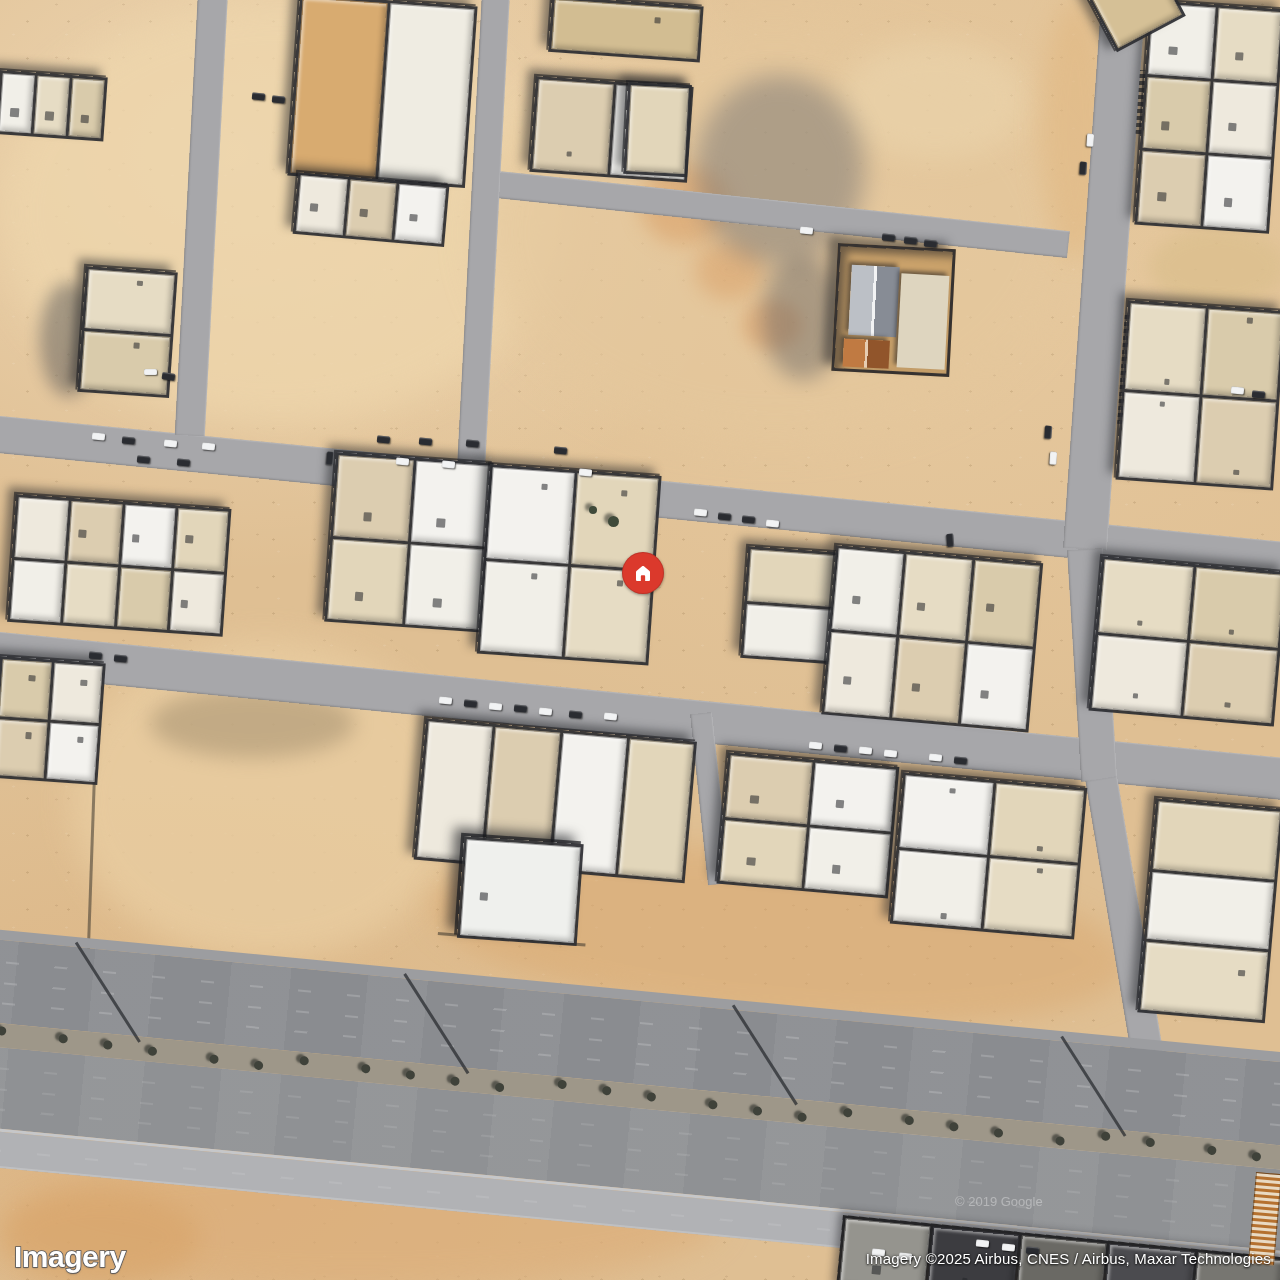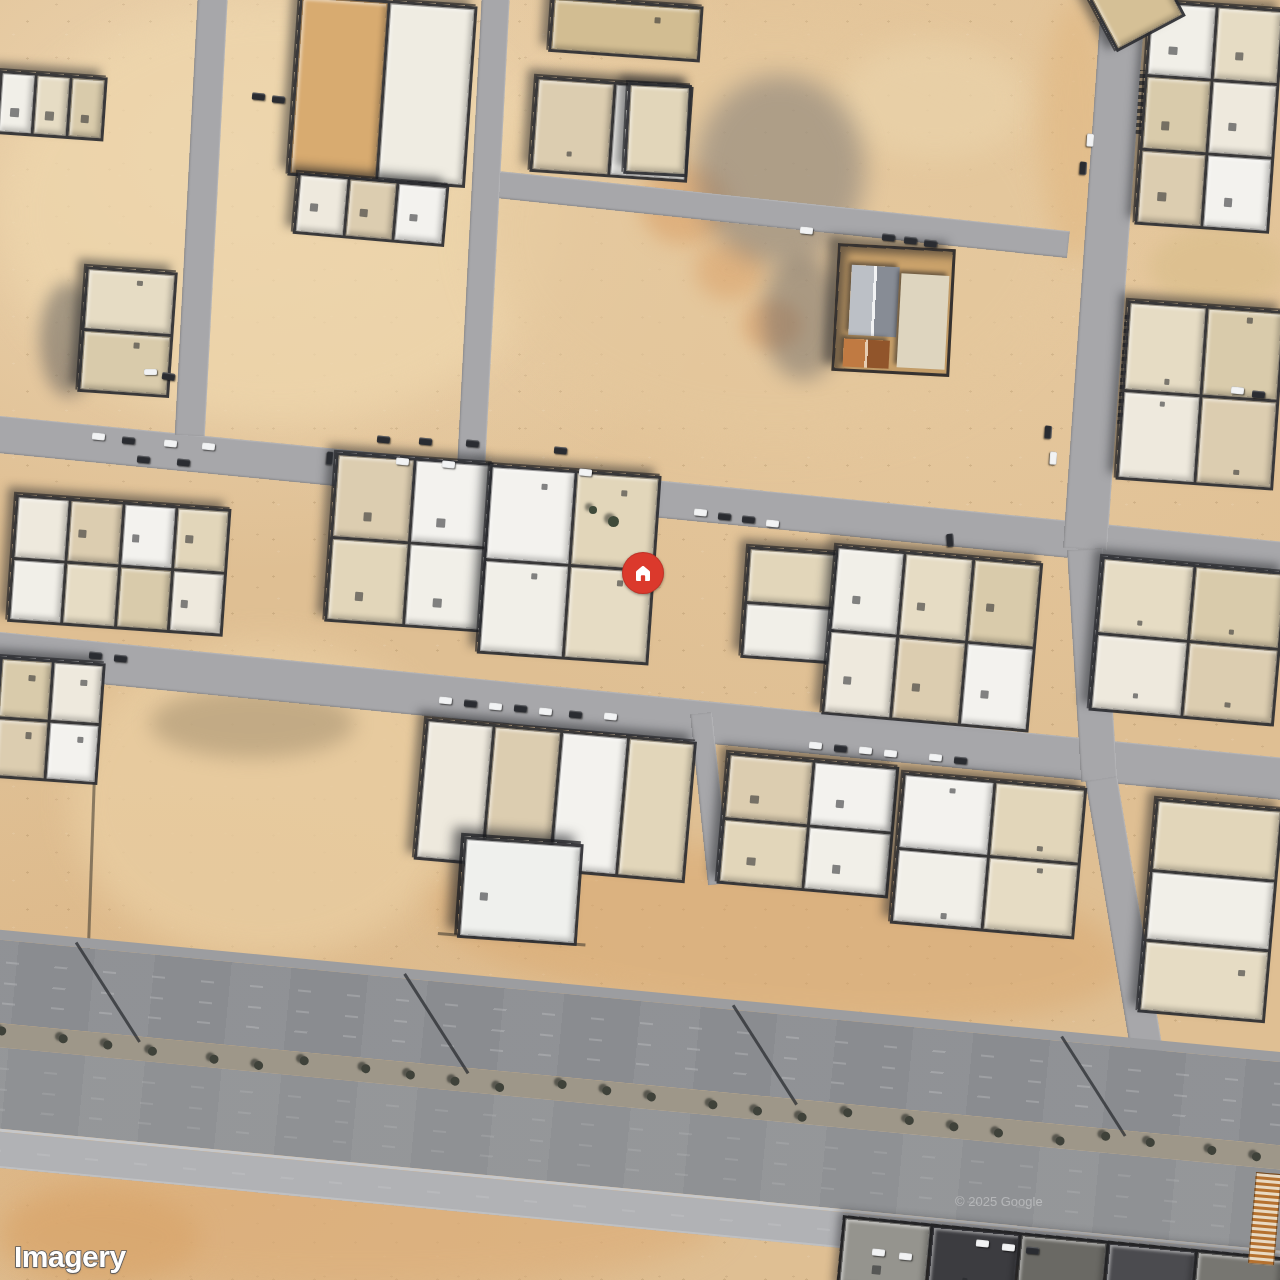--- a/index.html
+++ b/index.html
@@ -472,15 +472,16 @@
     </div>
 
   <div class="marker" id="marker" style="left: 622px; top: 552px; width: 42px; height: 42px; background: rgb(219, 57, 44); z-index: 9;">
     <span style="position:static;display:flex;">
       <svg width="24" height="24" viewBox="0 0 24 24">
         <path fill="#ffffff" d="M12 4.9c.33 0 .66.11.93.34l5.6 4.77c.3.26.47.64.47 1.04V18.8c0 .72-.58 1.3-1.3 1.3h-3.55v-4.9c0-.58-.47-1.05-1.05-1.05h-2.2c-.58 0-1.05.47-1.05 1.05v4.9H6.3c-.72 0-1.3-.58-1.3-1.3v-7.75c0-.4.17-.78.47-1.04l5.6-4.77c.27-.23.6-.34.93-.34z"></path>
       </svg>
     </span>
   </div>
 
-  <div class="watermark">© 2025 Google</div>
+  <div class="watermark">© 2019 Google</div>
   <div class="google-logo">Imagery</div>
+  <div class="attribution">Imagery ©2025 Airbus, CNES / Airbus, Maxar Technologies</div>
 </div>
 
 </body></html>

